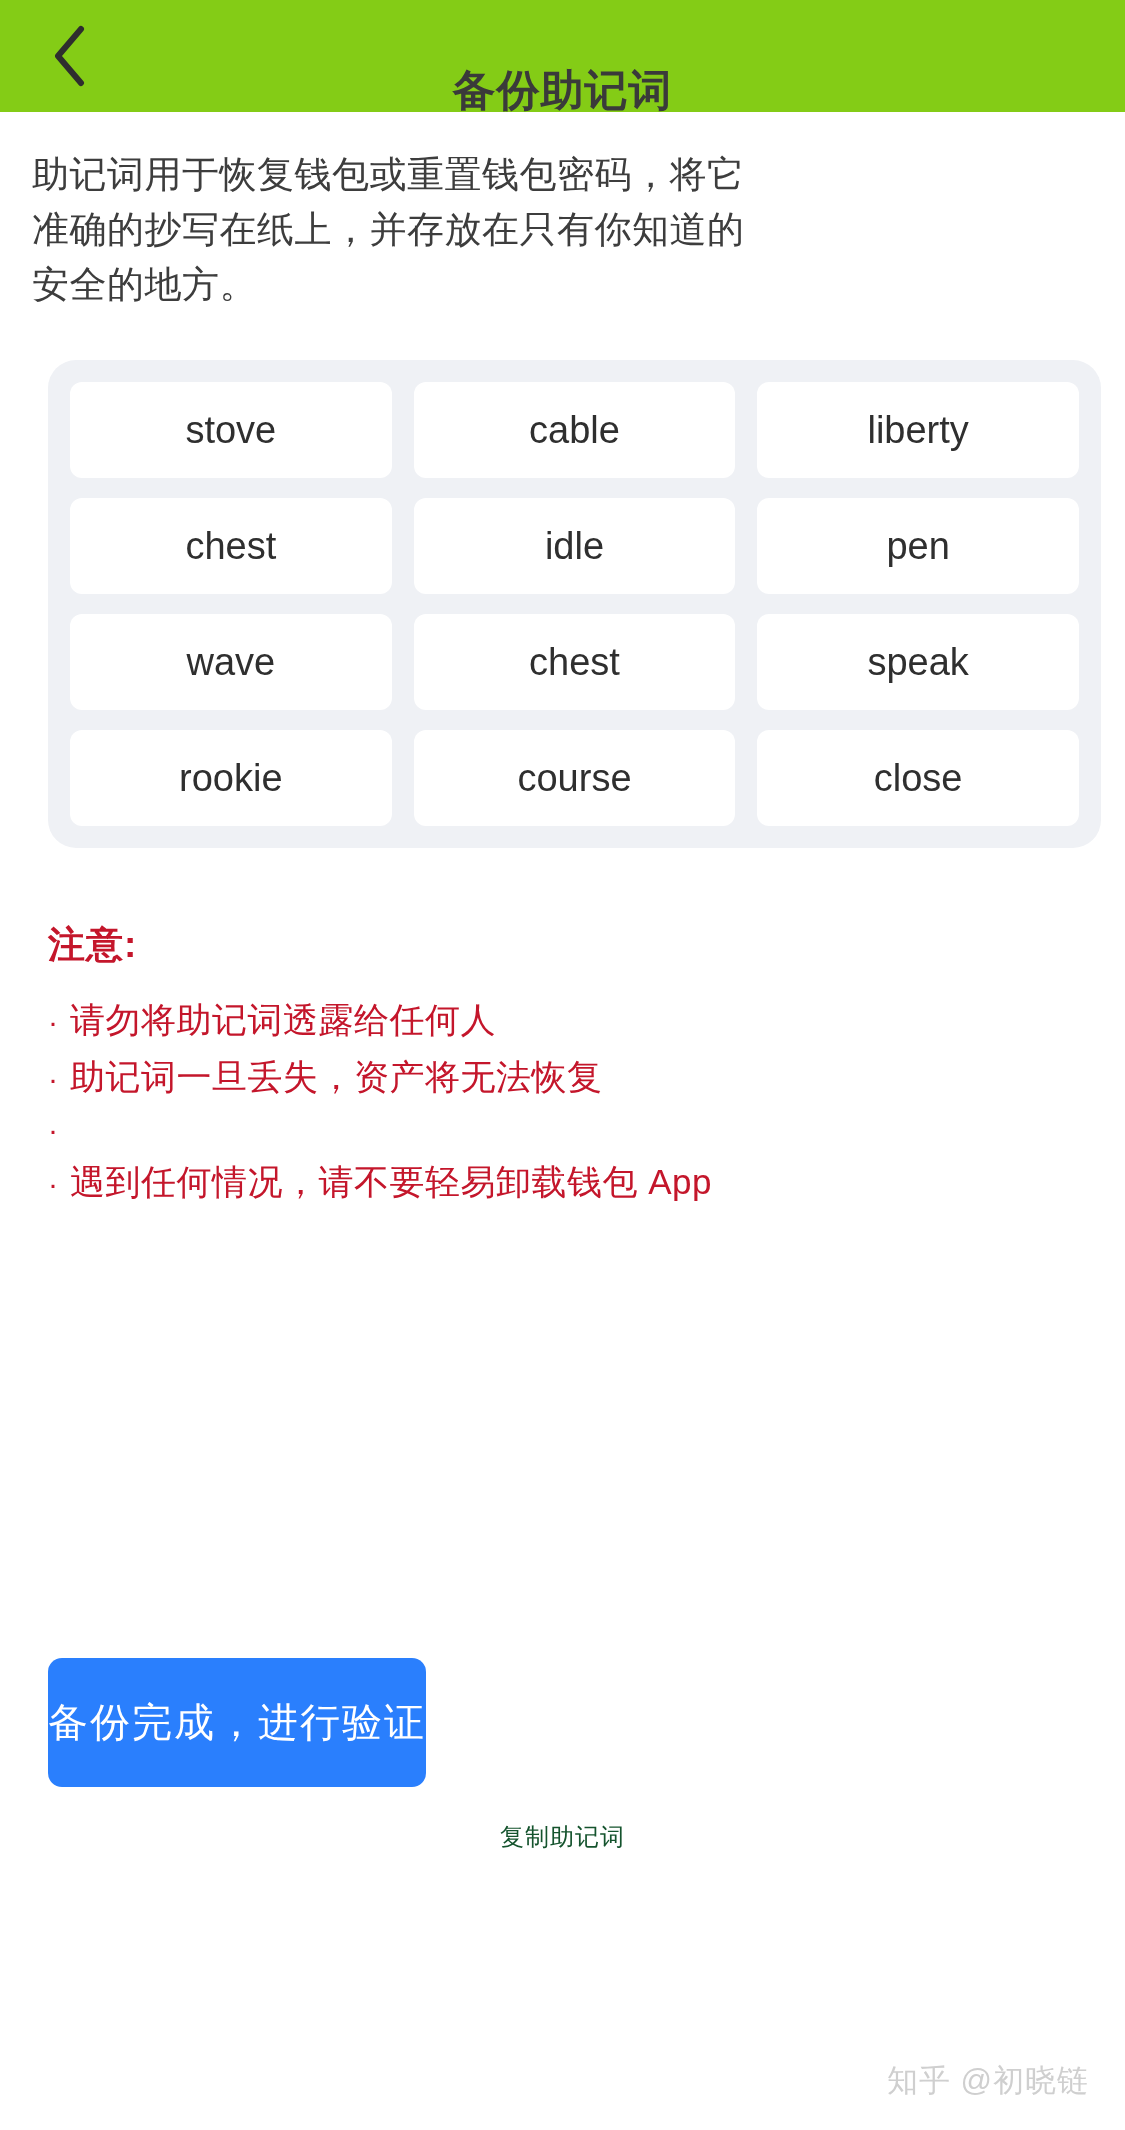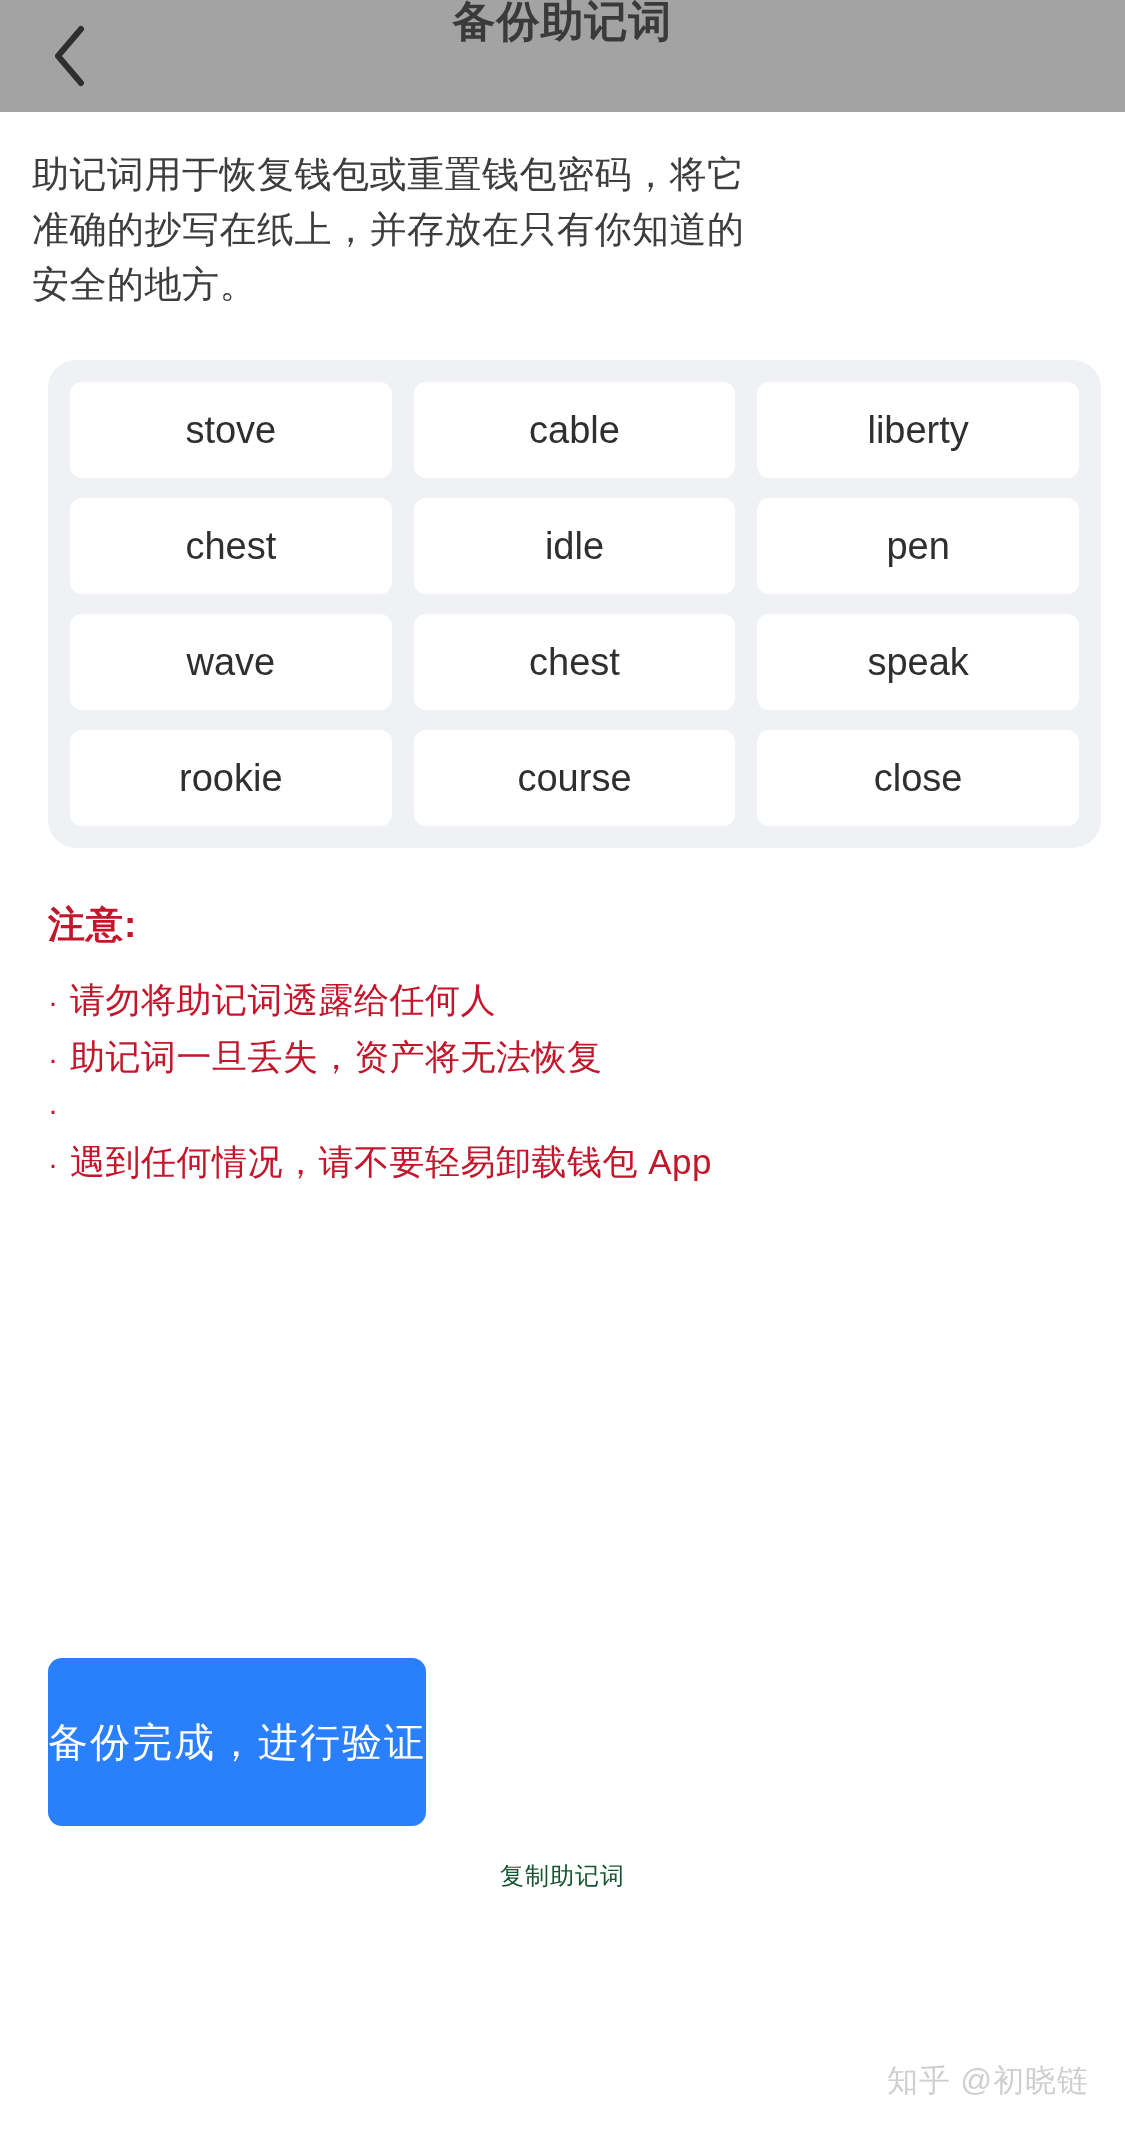--- a/index.html
+++ b/index.html
@@ -15,23 +15,23 @@
     color: #333333;
     position: relative;
     overflow: hidden;
   }
 
   
   .header {
     position: relative;
     height: 112px;
     display: flex;
-    align-items: flex-start;
+    align-items: flex-end;
     justify-content: center;
-    background: #a3a3a3;
+    background: #84cc16;
   }
   .back-btn {
     position: absolute;
     left: 34px;
     top: 50%;
     transform: translateY(-50%);
     width: 70px;
     height: 70px;
     display: flex;
     align-items: center;
@@ -74,21 +74,21 @@
     display: flex;
     align-items: center;
     justify-content: center;
     font-size: 38px;
     color: #2f2f2f;
     cursor: default;
   }
 
   
   .warning-block {
-    margin: 52px 48px 0 48px;
+    margin: 72px 48px 0 48px;
     color: #c4162b;
   }
   .warning-title {
     font-size: 37px;
     font-weight: bold;
     letter-spacing: 1px;
     margin-bottom: 22px;
   }
   .warning-list { list-style: none; }
   .warning-item {
@@ -108,21 +108,21 @@
   
   .actions {
     position: absolute;
     left: 0;
     right: 0;
     top: 1658px;
   }
   .primary-btn {
     display: block;
     margin: 0 48px;
-    height: 168px;
+    height: 129px;
     border: none;
     border-radius: 14px;
     background: #2a7ffd;
     color: #ffffff;
     font-family: inherit;
     font-size: 40px;
     letter-spacing: 2px;
     cursor: pointer;
   }
   .secondary-link {

